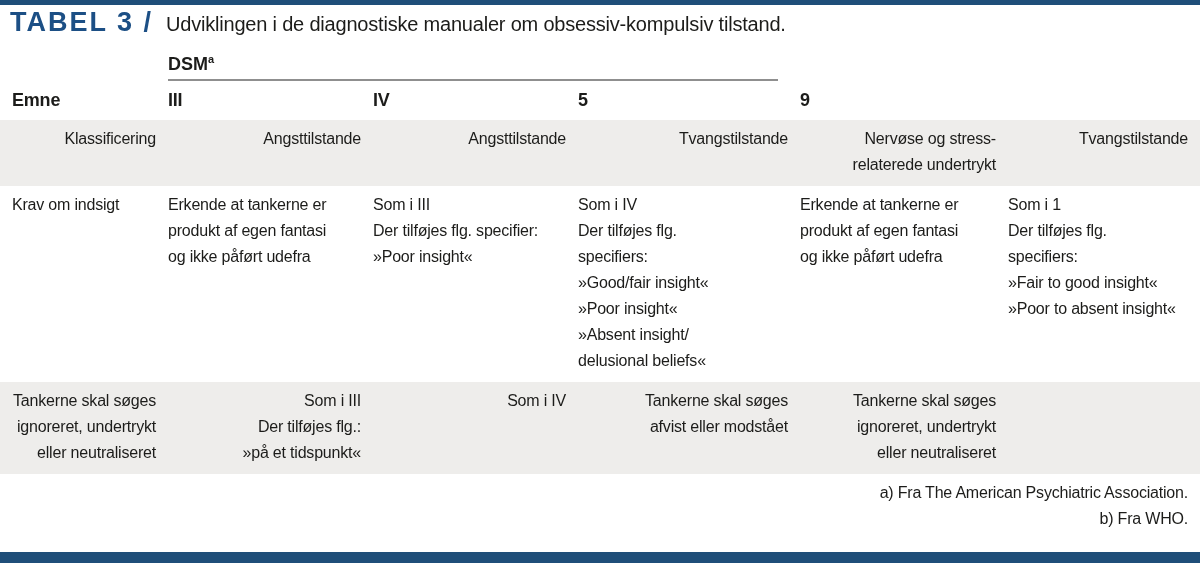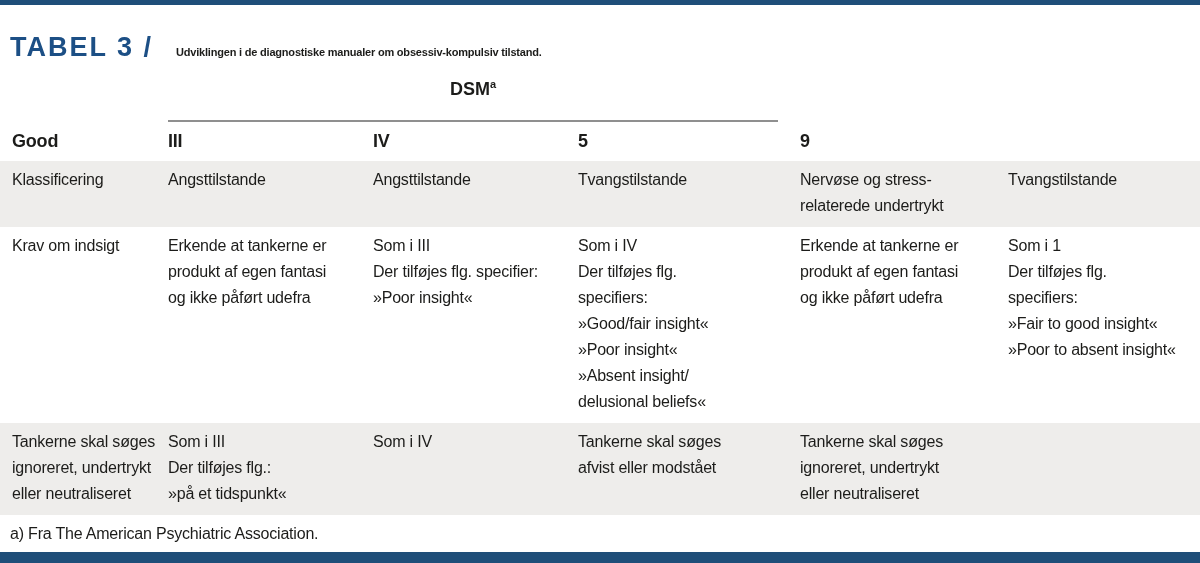--- a/index.html
+++ b/index.html
@@ -14,66 +14,65 @@
   body{
     position:relative;
     background:#fff;
     color:var(--text);
     font-family:"Liberation Sans","DejaVu Sans",sans-serif;
   }
   .top-bar{height:5px;width:100%;background:var(--accent-bar);}
   .bottom-bar{position:absolute;bottom:0;left:0;height:11px;width:100%;background:var(--accent-bar);}
 
   .title-row{
-    display:flex;align-items:baseline;gap:23px;
-    margin:27px 12px 0 10px;
+    display:flex;align-items:baseline;gap:13px;
+    margin:2px 12px 0 10px;
   }
   .tabel-label{
     color:var(--label-blue);
     font-size:27px;font-weight:bold;letter-spacing:2px;
     white-space:nowrap;
   }
-  .table-title{font-size:11px;font-weight:bold;letter-spacing:-0.2px;}
+  .table-title{font-size:20px;font-weight:normal;letter-spacing:-0.2px;}
 
   .table-wrap{margin-top:16px;}
   .grid{
     display:grid;
     grid-template-columns:156px 205px 205px 222px 208px 192px;
     padding-left:12px;
   }
   .group-row .spacer{grid-column:1;}
   .group-cell{font-size:18px;font-weight:bold;}
   .group-cell .group-inner{
     border-bottom:2px solid var(--rule-gray);
-    padding-bottom:20px;
-    text-align:center;
+    padding-bottom:4px;
   }
   .group-dsm{grid-column:2 / span 3;}
   .group-dsm .group-inner{margin-right:22px;}
   .group-icd{grid-column:5 / span 2;}
   sup{font-size:11px;line-height:0;}
 
   .header-row > div{
     font-size:18px;font-weight:bold;
     padding:9px 0 9px 0;
     letter-spacing:-0.2px;
   }
 
   .data-row > div{
     font-size:16px;
     line-height:26px;
     letter-spacing:-0.2px;
     padding:6px 12px 8px 0;
     white-space:pre-line;
   }
-  .data-row.stripe{background:var(--row-stripe);}
+  .data-row.stripe{background:var(--row-stripe);text-align:right;}
 
   .footnotes{
     margin:6px 12px 16px 10px;
-    font-size:16px;line-height:26px;letter-spacing:-0.2px;
+    font-size:16px;line-height:26px;letter-spacing:-0.2px;text-align:right;
   }
 </style>
 </head>
 <body>
 
 <div class="top-bar"></div>
 
 <div class="title-row">
   <span class="tabel-label">TABEL 3 /</span>
   <span class="table-title">Udviklingen i de diagnostiske manualer om obsessiv-kompulsiv tilstand.</span>
@@ -82,21 +81,21 @@
 <div class="table-wrap">
 
   <div class="grid group-row">
     <div class="spacer"></div>
     <div class="group-cell group-dsm">
       <div class="group-inner"><span>DSM</span><sup>a</sup></div>
     </div>
   </div>
 
   <div class="grid header-row">
-    <div>Good</div>
+    <div>Emne</div>
     <div>III</div>
     <div>IV</div>
     <div>5</div>
     <div>9</div>
   </div>
 
   <div class="grid data-row stripe">
     <div>Klassificering</div>
     <div>Angsttilstande</div>
     <div>Angsttilstande</div>
@@ -143,15 +142,16 @@
 afvist eller modstået</div>
     <div>Tankerne skal søges
 ignoreret, undertrykt
 eller neutraliseret</div>
   </div>
 
 </div>
 
 <div class="footnotes">
   <div>a) Fra The American Psychiatric Association.</div>
+  <div>b) Fra WHO.</div>
 </div>
 
 <div class="bottom-bar"></div>
 
 </body></html>

